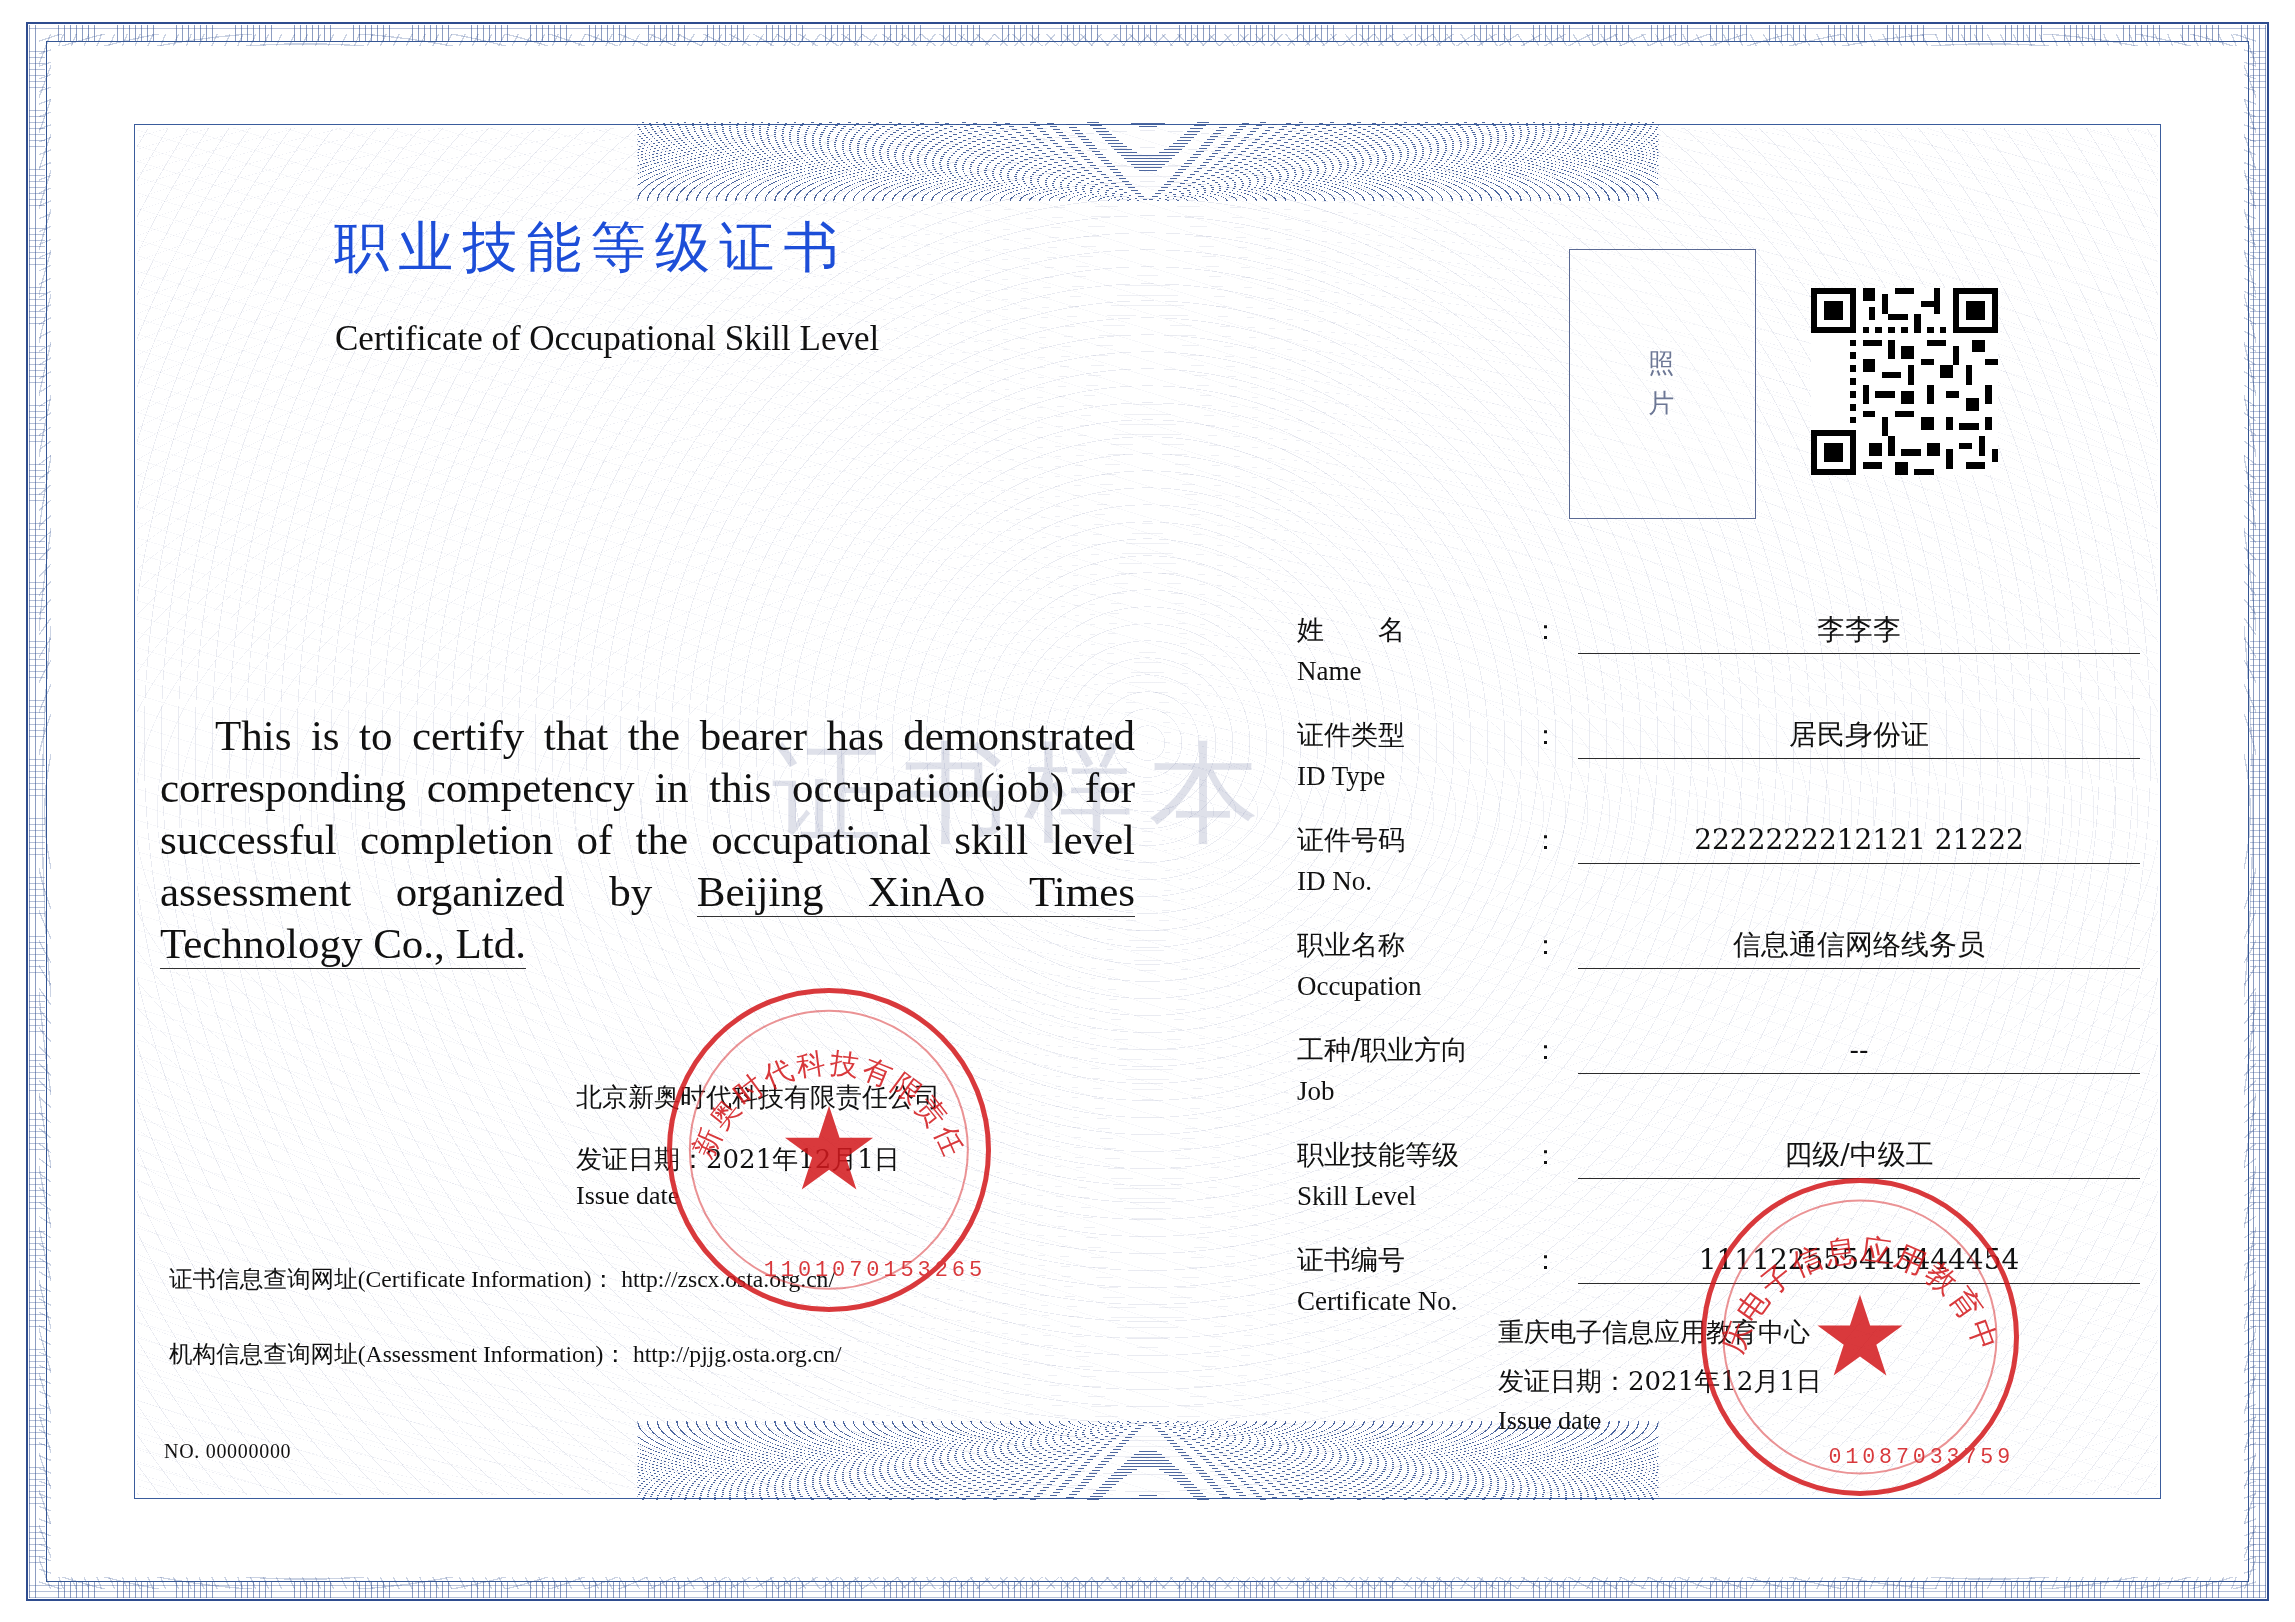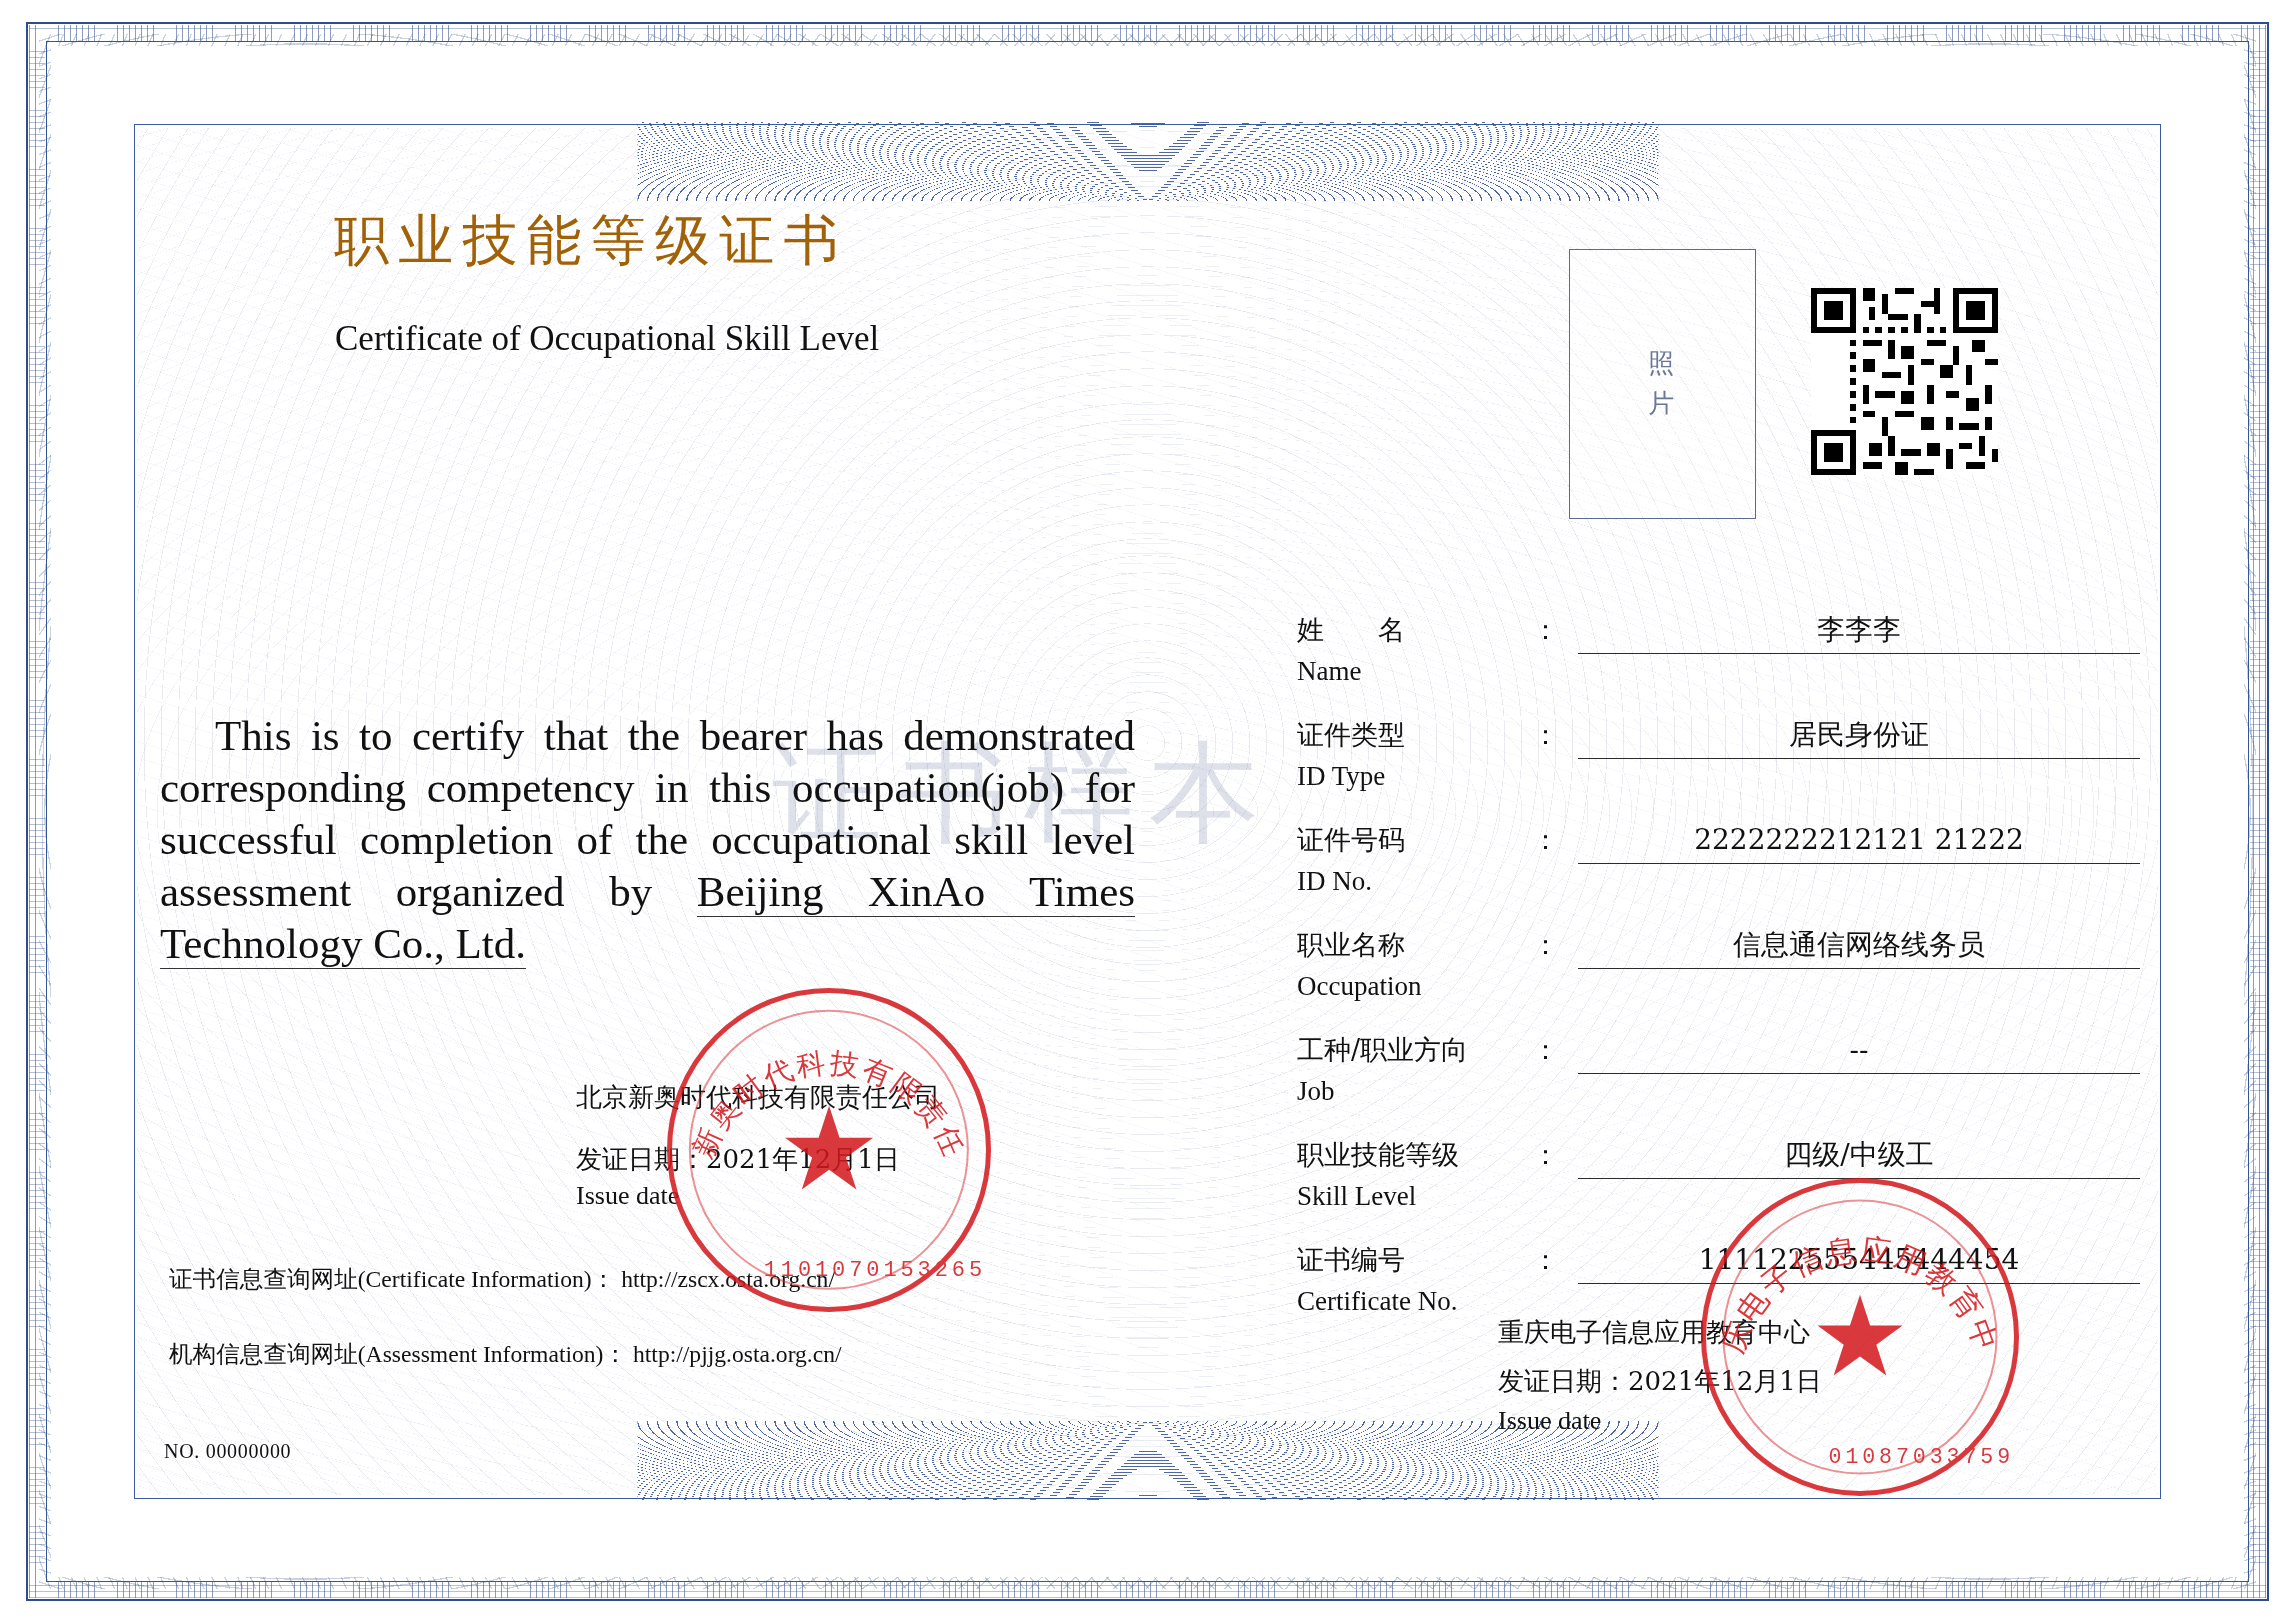--- a/index.html
+++ b/index.html
@@ -66,23 +66,23 @@
     width:1021px;height:79px;
     background:
       repeating-radial-gradient(ellipse 50% 100% at 50% 100%, rgba(47,77,143,.85) 0 1.3px, rgba(255,255,255,0) 1.3px 9.8px);
     pointer-events:none;
   }
   .fan.top{top:122px;}
   .fan.bottom{bottom:123px;transform:translateX(-50%) scaleY(-1);}
 
   
   .title-cn{
-    position:absolute;left:334px;top:204px;
+    position:absolute;left:334px;top:211px;
     font-family:"DejaVu Serif", serif;
-    font-size:55px;letter-spacing:9.2px;color:#a16207;
+    font-size:55px;letter-spacing:9.2px;color:#1d4ed8;
     white-space:nowrap;
   }
   .title-en{
     position:absolute;left:335px;top:319px;
     font-size:35px;color:#111;white-space:nowrap;
   }
 
   
   .photo-box{
     position:absolute;left:1569px;top:249px;width:185px;height:268px;

